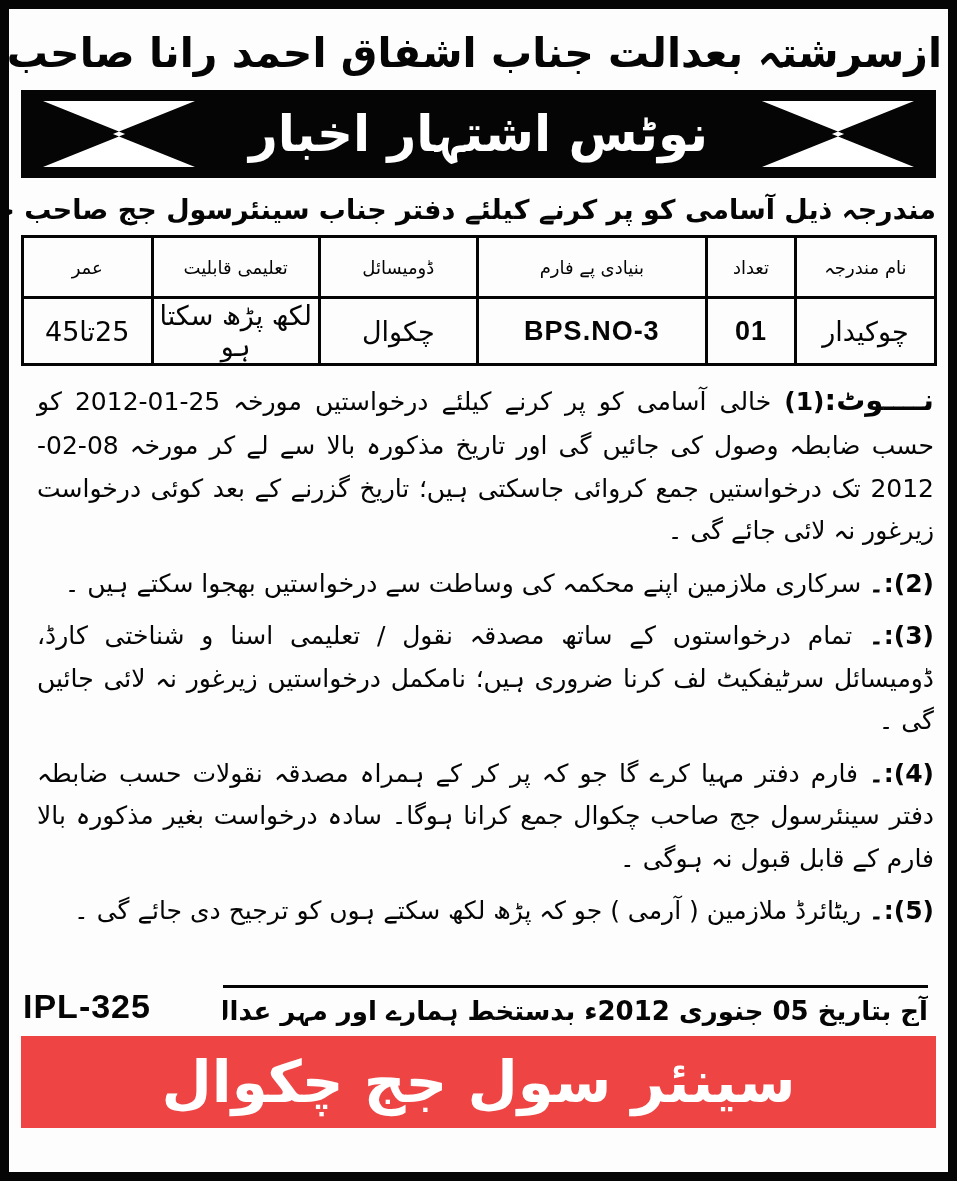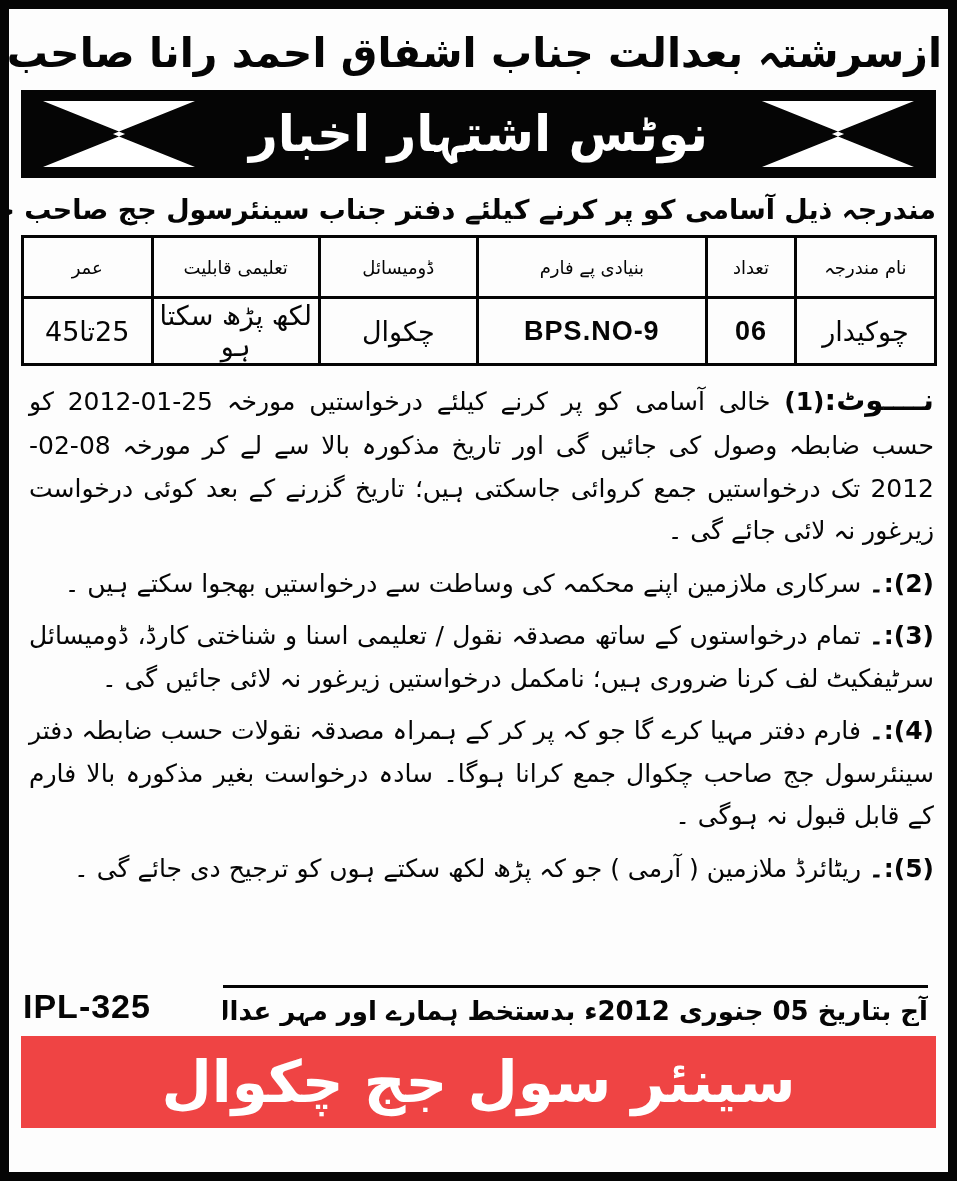--- a/index.html
+++ b/index.html
@@ -101,21 +101,21 @@
   .col-age      { width: 14.2%; }
   .latin {
     font-family: "Liberation Sans", "DejaVu Sans", sans-serif;
     font-weight: bold;
     letter-spacing: 1px;
   }
   
   .notes {
     direction: rtl;
     color: #050505;
-    padding: 10px 14px 0 20px;
+    padding: 10px 14px 0 28px;
     font-size: 25px;
     height: 590px;
     overflow: hidden;
   }
   .note {
     margin: 0 0 10px 0;
     text-align: justify;
     line-height: 1.7;
   }
   .note-label {
@@ -190,22 +190,22 @@
         <th class="col-count">تعداد</th>
         <th class="col-scale">بنیادی پے فارم</th>
         <th class="col-domicile">ڈومیسائل</th>
         <th class="col-edu">تعلیمی قابلیت</th>
         <th class="col-age">عمر</th>
       </tr>
     </thead>
     <tbody>
       <tr>
         <td>چوکیدار</td>
-        <td class="latin">06</td>
-        <td class="latin">BPS.NO-9</td>
+        <td class="latin">01</td>
+        <td class="latin">BPS.NO-3</td>
         <td>چکوال</td>
         <td>لکھ پڑھ سکتا ہو</td>
         <td>25تا45</td>
       </tr>
     </tbody>
   </table>
 
   <div class="notes">
     <p class="note">
       <span class="note-label">نــــوٹ:</span><span class="note-num">(1)</span>

